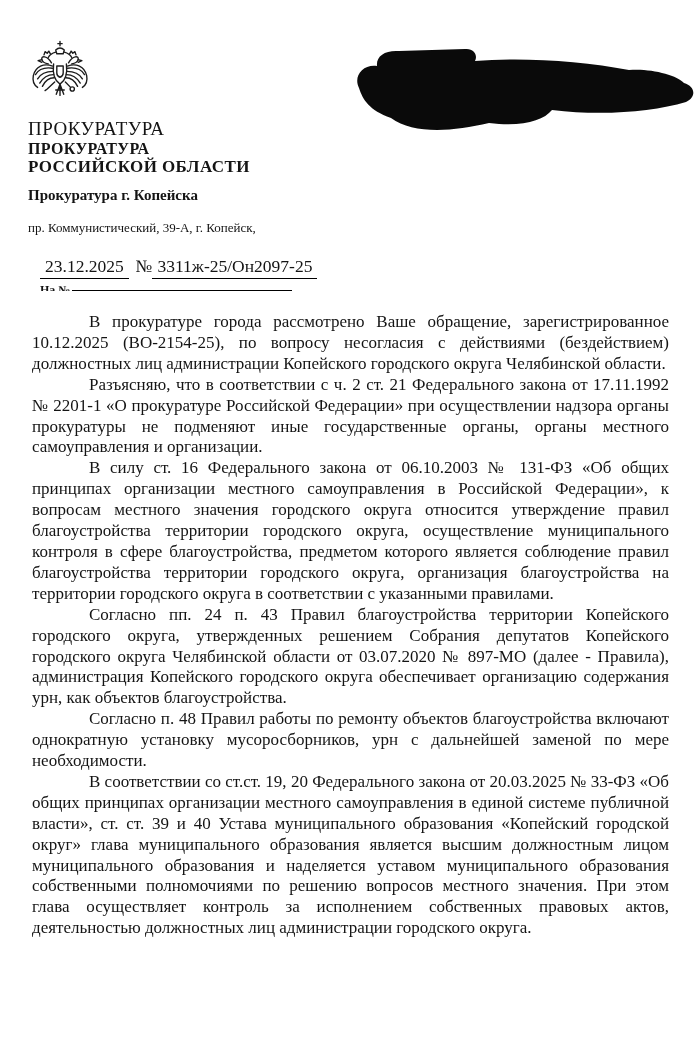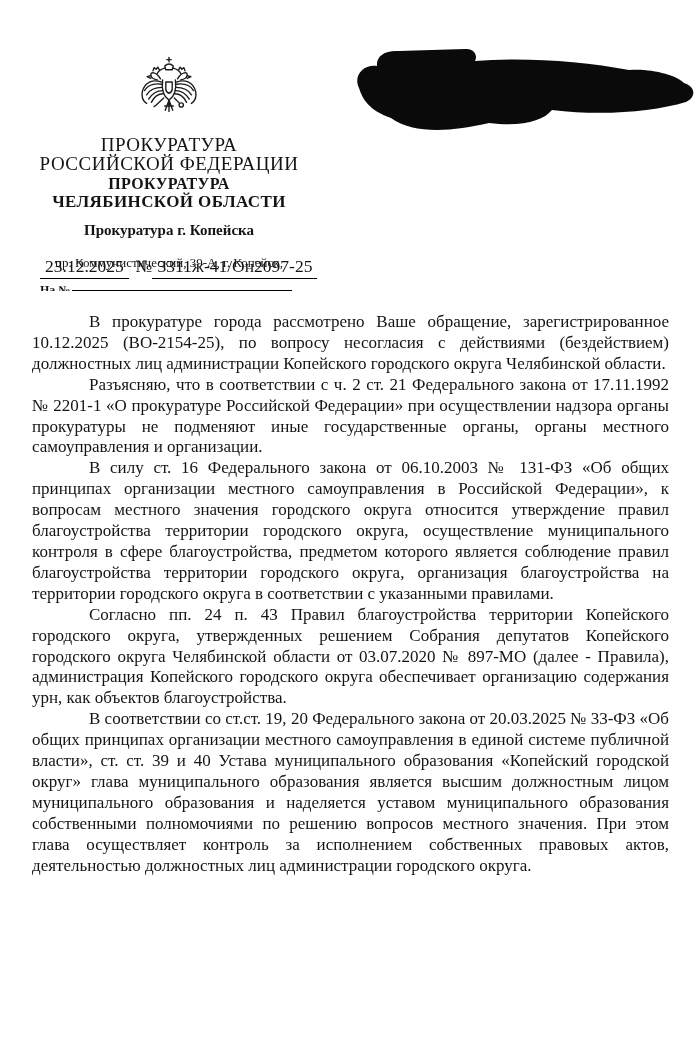--- a/index.html
+++ b/index.html
@@ -2,21 +2,21 @@
 <html><head>
 <meta charset="utf-8">
 <style>
   html,body{margin:0;padding:0;background:#e8e8e8;}
   #page{
     position:relative;width:700px;height:1048px;background:#ffffff;
     font-family:"Liberation Serif","DejaVu Serif",serif;color:#141414;
     overflow:hidden;margin:0 auto;
   }
   
-  .letterhead{position:absolute;left:28px;top:52px;width:282px;text-align:center;}
+  .letterhead{position:absolute;left:28px;top:36px;width:282px;text-align:left;}
   .emblem-wrap{height:76px;margin-bottom:7px;}
   .org-line-big{font-size:19px;line-height:19px;letter-spacing:0.5px;}
   .org-line-bold-sm{font-size:16px;line-height:17px;font-weight:bold;letter-spacing:0.4px;margin-top:2px;}
   .org-line-bold{font-size:17px;line-height:19px;font-weight:bold;letter-spacing:0.4px;}
   .office-name{font-size:15px;line-height:16px;font-weight:bold;margin-top:11px;}
   .addr{font-size:13px;line-height:13.5px;margin-top:18px;}
   
   .date-row{
     position:absolute;left:40px;top:256px;width:262px;
     display:flex;align-items:baseline;font-size:17.5px;white-space:nowrap;text-align:right;
@@ -74,46 +74,46 @@
 
           <path d="M60,84 L53,103 M60,84 v21 M60,84 L67,103 M52,95 h16"></path>
 
           <path d="M50,80 L36,93 l-4,3"></path>
           <path d="M70,80 L79,89"></path>
           <circle cx="83" cy="93" r="4"></circle>
         </g>
       </svg>
     </div>
     <div class="org-line-big">ПРОКУРАТУРА</div>
-    <div class="org-line-big">РОССИЙСКОЙ ФЕДЕРАЦИИ</div>
     <div class="org-line-bold-sm">ПРОКУРАТУРА</div>
-    <div class="org-line-bold">ЧЕЛЯБИНСКОЙ ОБЛАСТИ</div>
+    <div class="org-line-bold">РОССИЙСКОЙ ОБЛАСТИ</div>
     <div class="office-name">Прокуратура г. Копейска</div>
     <div class="addr">пр. Коммунистический, 39-А, г. Копейск,</div>
   </div>
 
   <div class="date-row">
     <span class="u-field">23.12.2025</span>
     <span class="num-sign">№</span>
-    <span class="u-field">3311ж-41/Он2097-25</span>
+    <span class="u-field">3311ж-25/Он2097-25</span>
   </div>
   <div class="ref-row">
     <span class="ref-clip">На №</span>
     <span class="ref-line"></span>
   </div>
 
   <div class="redaction">
     <svg viewBox="0 0 352 92" width="352" height="92" aria-hidden="true">
       <path fill="#0a0a0a" d="M12,44 C6,32 16,20 30,22 C29,12 38,6 52,7 L118,5 C127,4 131,11 128,17
         C175,13 235,17 282,26 C303,24 330,31 337,39 C348,42 350,53 339,58
         C305,68 255,72 205,66 C196,77 175,83 142,79 C104,88 66,90 44,74 C22,66 16,56 12,44 Z"></path>
     </svg>
   </div>
 
   <div class="body-text">
     <p>В прокуратуре города рассмотрено Ваше обращение, зарегистрированное 10.12.2025 (ВО-2154-25), по вопросу несогласия с действиями (бездействием) должностных лиц администрации Копейского городского округа Челябинской области.</p>
     <p>Разъясняю, что в соответствии с ч. 2 ст. 21 Федерального закона от 17.11.1992 № 2201-1 «О прокуратуре Российской Федерации» при осуществлении надзора органы прокуратуры не подменяют иные государственные органы, органы местного самоуправления и организации.</p>
     <p>В силу ст. 16 Федерального закона от 06.10.2003 № 131-ФЗ «Об общих принципах организации местного самоуправления в Российской Федерации», к вопросам местного значения городского округа относится утверждение правил благоустройства территории городского округа, осуществление муниципального контроля в сфере благоустройства, предметом которого является соблюдение правил благоустройства территории городского округа, организация благоустройства на территории городского округа в соответствии с указанными правилами.</p>
     <p>Согласно пп. 24 п. 43 Правил благоустройства территории Копейского городского округа, утвержденных решением Собрания депутатов Копейского городского округа Челябинской области от 03.07.2020 № 897-МО (далее - Правила), администрация Копейского городского округа обеспечивает организацию содержания урн, как объектов благоустройства.</p>
+    <p>Согласно п. 48 Правил работы по ремонту объектов благоустройства включают однократную установку мусоросборников, урн с дальнейшей заменой по мере необходимости.</p>
     <p>В соответствии со ст.ст. 19, 20 Федерального закона от 20.03.2025 № 33-ФЗ «Об общих принципах организации местного самоуправления в единой системе публичной власти», ст. ст. 39 и 40 Устава муниципального образования «Копейский городской округ» глава муниципального образования является высшим должностным лицом муниципального образования и наделяется уставом муниципального образования собственными полномочиями по решению вопросов местного значения. При этом глава осуществляет контроль за исполнением собственных правовых актов, деятельностью должностных лиц администрации городского округа.</p>
   </div>
 
 </div>
 
 </body></html>

